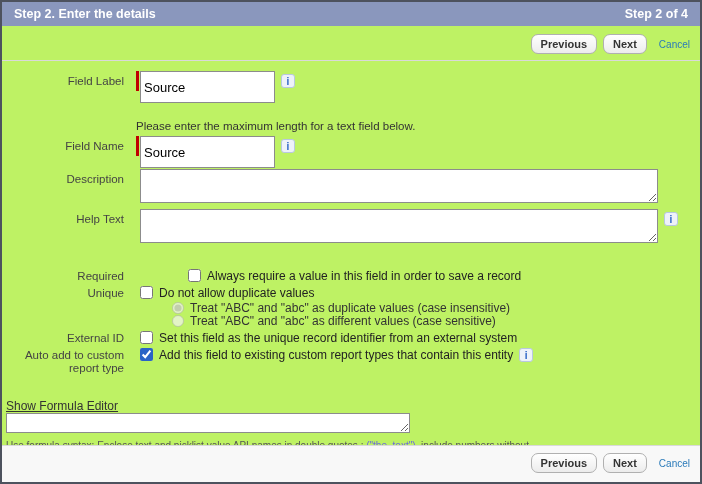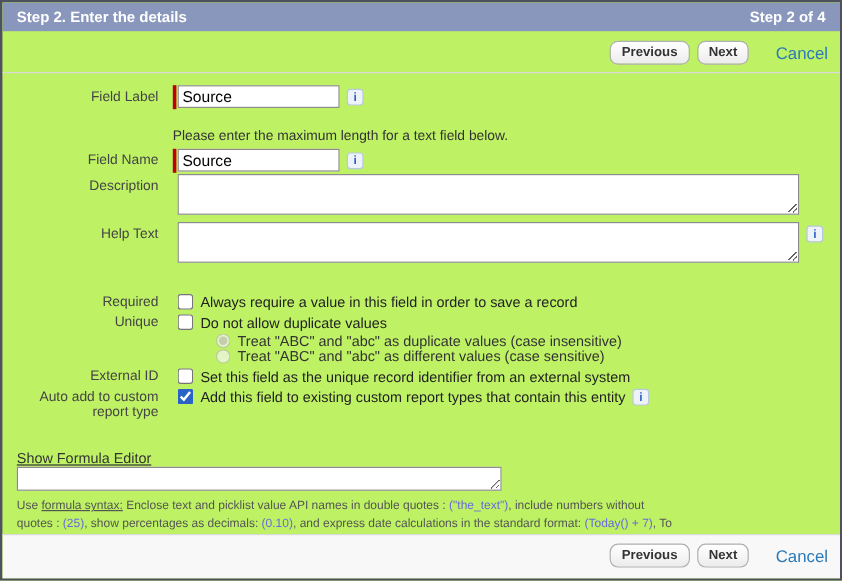--- a/index.html
+++ b/index.html
@@ -16,33 +16,33 @@
     padding:0 12px; font-size:12.5px; font-weight:bold;
   }
   .btnrow { display:flex; justify-content:flex-end; align-items:center; gap:6px; padding:8px 10px 6px; }
   .btn {
     font-family:"Liberation Sans", sans-serif;
     font-size:11px; font-weight:bold; color:#333;
     background:linear-gradient(#ffffff,#ececec);
     border:1px solid #b0b0b0; border-radius:7px;
     padding:3px 9px; cursor:pointer;
   }
-  .link-cancel { color:#2a7ab9; font-size:14px; text-decoration:none; margin-left:16px; cursor:pointer; }
+  .link-cancel { color:#2a7ab9; font-size:10px; text-decoration:none; margin-left:6px; cursor:pointer; }
   .divider { border-top:1px solid #d9d9d9; }
-  .form { padding-top:10px;margin-left:8px; }
+  .form { padding-top:10px; }
   .row { display:flex; align-items:flex-start; }
   .lbl {
     width:134px; flex:0 0 134px; text-align:right; padding-right:12px;
     font-size:11.5px; color:#444; padding-top:4px; line-height:1.15;
   }
   .ctl { display:flex; align-items:flex-start; }
   .reqbar { width:3px; height:20px; background:#c00000; margin-right:1px; flex:0 0 3px; }
   input[type=text] {
     font-family:"Liberation Sans", sans-serif; font-size:13px;
-    height:19px; width:135px; border:1px solid #8c8c8c; background:#fff;
+    height:32px; width:135px; border:1px solid #8c8c8c; background:#fff;
     padding:1px 3px; color:#000;
   }
   textarea {
     font-family:"Liberation Sans", sans-serif; font-size:12px;
     border:1px solid #8c8c8c; background:#fff; resize:both; color:#000;
   }
   .ta-big { width:518px; height:34px; }
   .ta-small { width:404px; height:20px; }
   .info-icon {
     display:inline-block; width:14px; height:14px; margin-left:6px; margin-top:3px;
@@ -121,21 +121,21 @@
     </div>
 
     <div class="row" style="margin-top:6px;">
       <div class="lbl">Help Text</div>
       <div class="ctl" style="margin-left:4px;">
         <textarea class="ta-big" style=""></textarea>
         <span class="info-icon">i</span>
       </div>
     </div>
 
-    <div class="row cbrow" style="margin-top:26px;">
+    <div class="row cbrow" style="margin-top:26px;gap:48px;">
       <div class="lbl" style="padding-top:1px;">Required</div>
       <div class="ctl" style="margin-left:4px;">
         <label><input type="checkbox" style=""><span>Always require a value in this field in order to save a record</span></label>
       </div>
     </div>
 
     <div class="row cbrow" style="margin-top:3px;">
       <div class="lbl" style="padding-top:1px;">Unique</div>
       <div class="ctl" style="margin-left:4px;">
         <label><input type="checkbox" style=""><span>Do not allow duplicate values</span></label>

